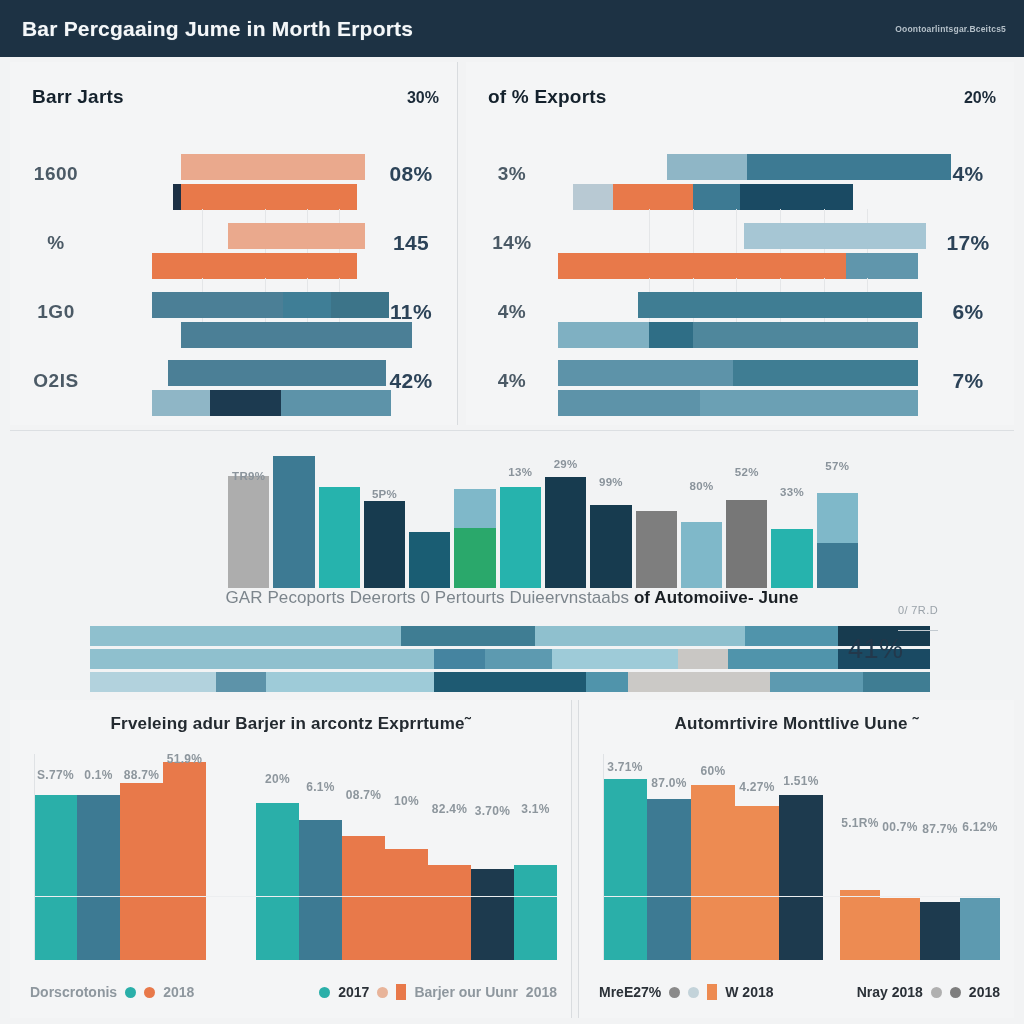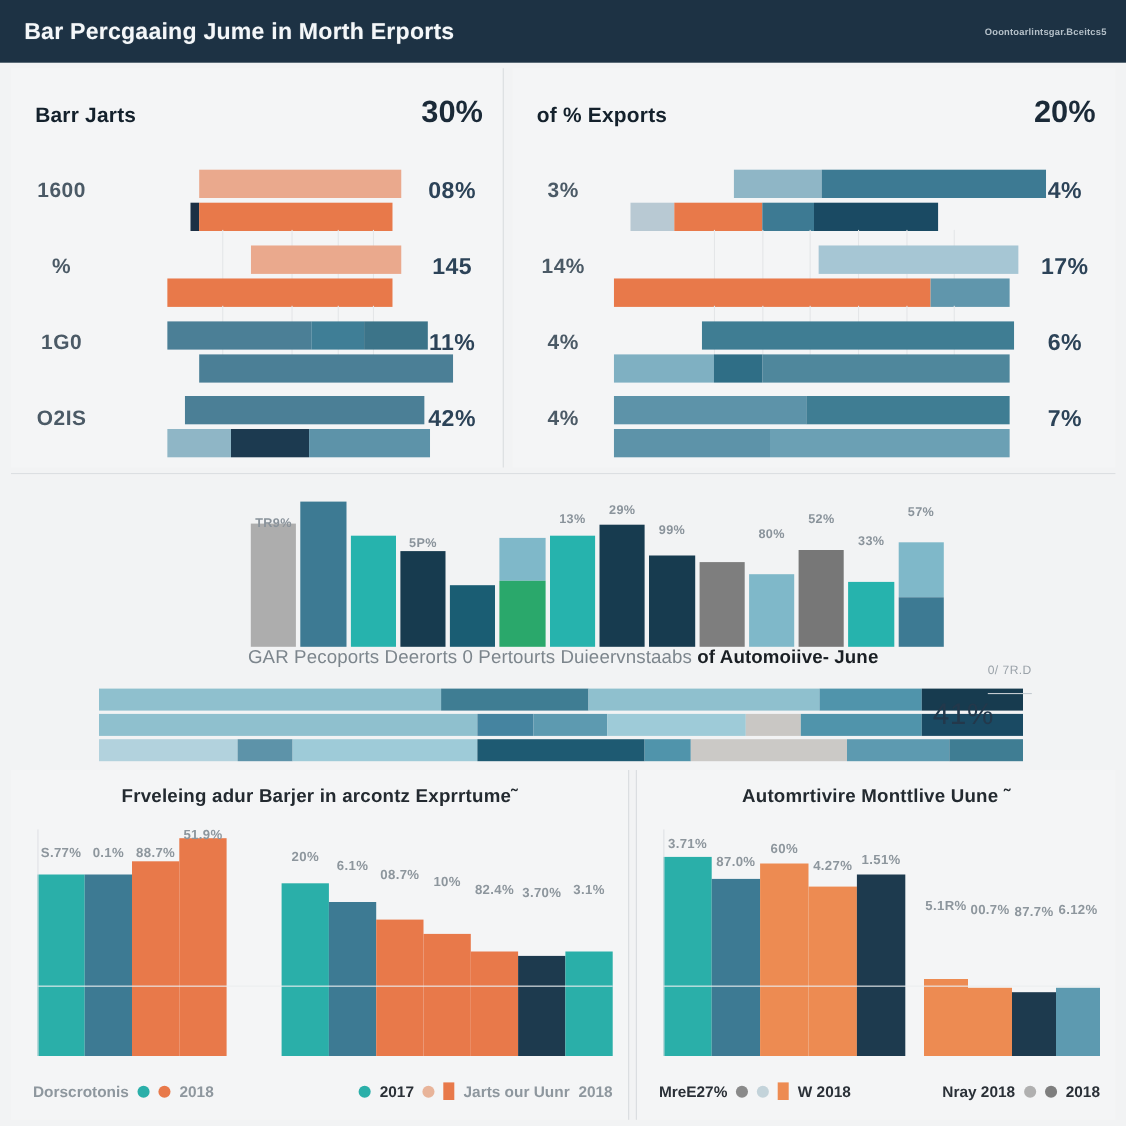--- a/index.html
+++ b/index.html
@@ -27,21 +27,21 @@
     opacity: .85;
   }
 
   
   .panel { position: absolute; background: #f4f5f6; }
   .panel-title {
     font-size: 19px; font-weight: bold; color: #14212c;
     letter-spacing: .2px;
   }
   .panel-kpi {
-    font-size: 28px; font-weight: bold; color: #1b2a38;
+    font-size: 16px; font-weight: bold; color: #1b2a38;
   }
 
   
   #top-left  { left: 10px;  top: 62px; width: 448px; height: 363px;
                border-right: 1px solid #d9dcdf; }
   #top-right { left: 466px; top: 62px; width: 548px; height: 363px; }
 
   .hbar-head {
     position: absolute; left: 22px; right: 18px; top: 24px;
     display: flex; justify-content: space-between; align-items: baseline;
@@ -497,21 +497,21 @@
   <div class="legend">
     <span class="muted">Dorscrotonis</span>
     <span class="dot" id="bl-d1" style="background: rgb(42, 175, 169);"></span>
     <span class="dot" id="bl-d2" style="background: rgb(232, 121, 74);"></span>
     <span class="muted">2018</span>
     <span class="spacer"></span>
     <span class="dot" id="bl-d3" style="background: rgb(42, 175, 169);"></span>
     <span>2017</span>
     <span class="dot" id="bl-d4" style="background: rgb(232, 180, 154);"></span>
     <span class="sq" id="bl-s1" style="background: rgb(232, 121, 74);"></span>
-    <span class="muted">Jarts our Uunr</span>
+    <span class="muted">Barjer our Uunr</span>
     <span class="muted">2018</span>
   </div>
 </div>
 
 <div class="panel" id="bot-right">
   <div class="bot-title">Automrtivire Monttlive Uune ˜</div>
   <div class="bot-plot" id="br-plot">
       <div class="bgroup">
         <div class="bcol" style="width: 44px;">
           <div class="bar" style="height: 88%; background: rgb(42, 175, 169);"></div>

